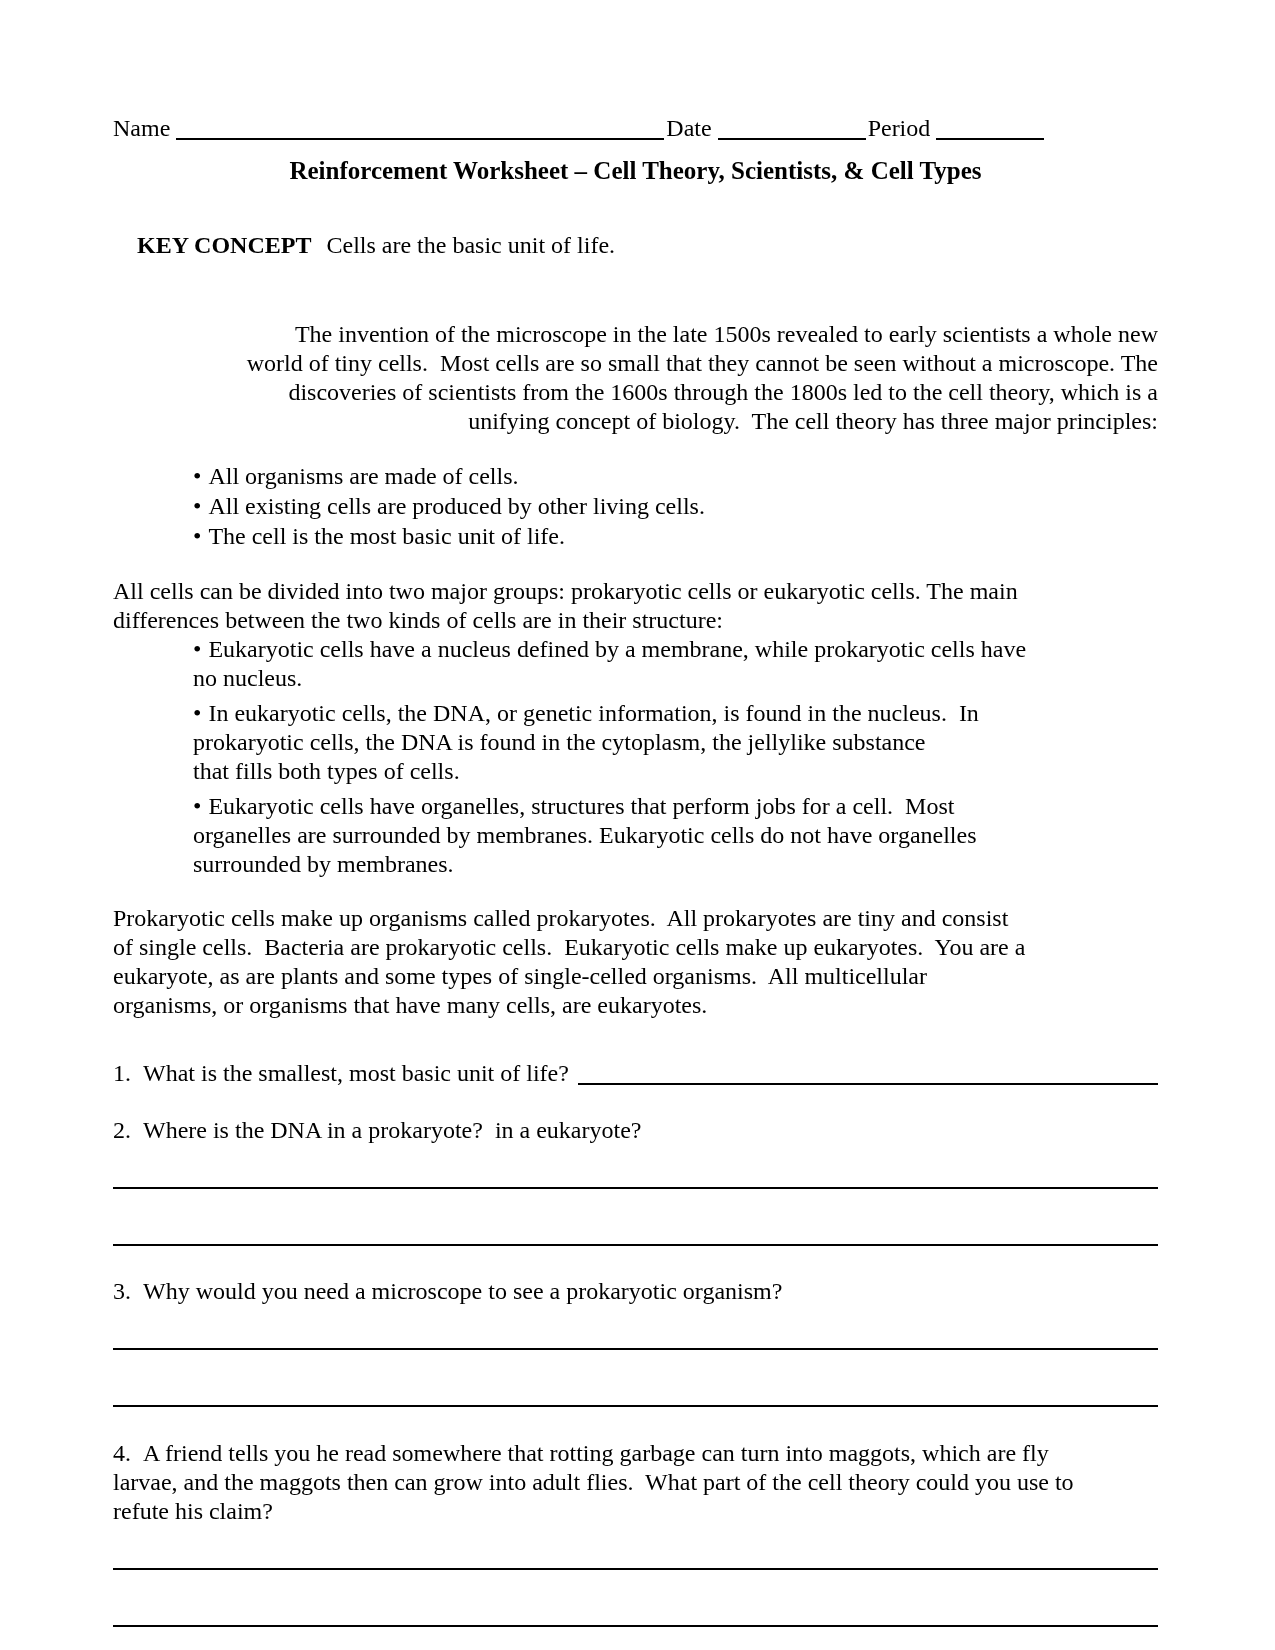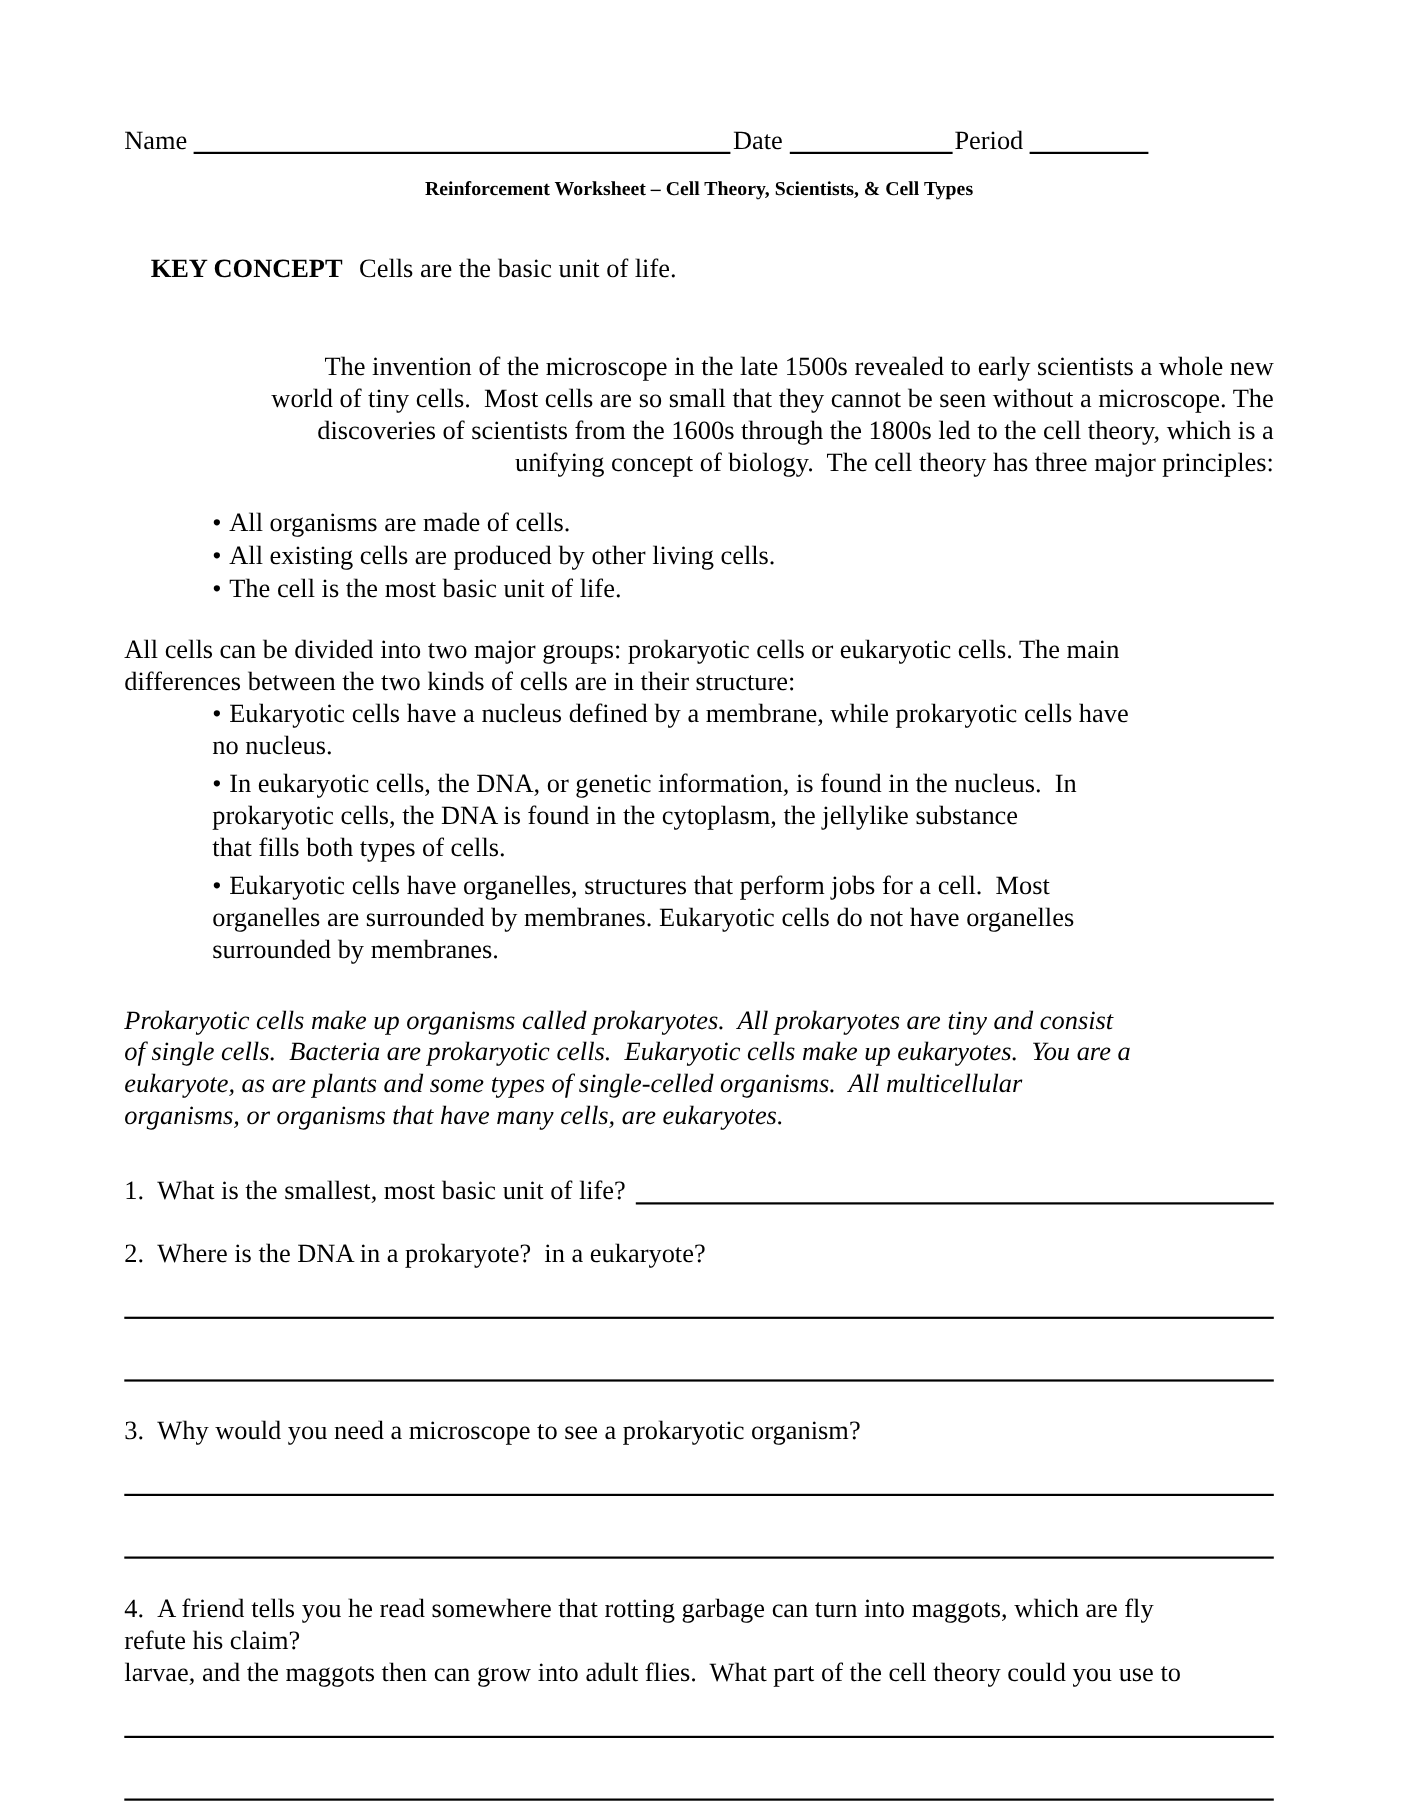--- a/index.html
+++ b/index.html
@@ -20,32 +20,32 @@
   .header-row { display: flex; align-items: flex-end; line-height: 29px; }
   .blank { border-bottom: 2px solid #000; height: 0; margin-bottom: 3px; }
   .blank.name   { width: 488px; margin-left: 6px; }
   .blank.date   { width: 148px; margin-left: 6px; }
   .blank.period { width: 108px; margin-left: 6px; }
   .hdr-gap { margin-left: 2px; }
 
   .title {
     margin-top: 13px;
     text-align: center;
-    font-size: 18px;
+    font-size: 25px;
     font-weight: bold;
     line-height: 30px;
     white-space: pre-wrap;
   }
 
   .key-concept { margin-top: 16px; line-height: 29px; white-space: pre-wrap; }
   .kc-label { font-weight: bold; margin-right: 15px; }
 
   .para.intro { margin-top: 31px; text-align: right; }
   .para.groups { margin-top: 26px; }
-  .para.prokaryotes { margin-top: 35px; font-style: italic; }
+  .para.prokaryotes { margin-top: 25px; }
 
   .bullet-list { margin-left: 80px; }
   .list-principles { margin-top: 25px; }
   .list-principles .line { line-height: 30px; }
   .list-differences { }
   .list-differences .b-item + .b-item { margin-top: 6px; }
   .bullet { margin-right: 7px; }
 
   .question { line-height: 29px; }
   .q-row { display: flex; align-items: flex-end; }
@@ -142,19 +142,19 @@
   <div class="answer-line next"></div>
 
   <div class="question q3">
     <div class="line"><span class="q-num">3.</span><span class="q-text">Why would you need a microscope to see a prokaryotic organism?</span></div>
   </div>
   <div class="answer-line first"></div>
   <div class="answer-line next"></div>
 
   <div class="question q4">
     <div class="line"><span class="q-num">4.</span><span class="q-text">A friend tells you he read somewhere that rotting garbage can turn into maggots, which are fly</span></div>
+    <div class="line">larvae, and the maggots then can grow into adult flies.  What part of the cell theory could you use to</div>
     <div class="line">refute his claim?</div>
-    <div class="line">larvae, and the maggots then can grow into adult flies.  What part of the cell theory could you use to</div>
   </div>
   <div class="answer-line first"></div>
   <div class="answer-line next"></div>
 
 </div>
 
 </body></html>

